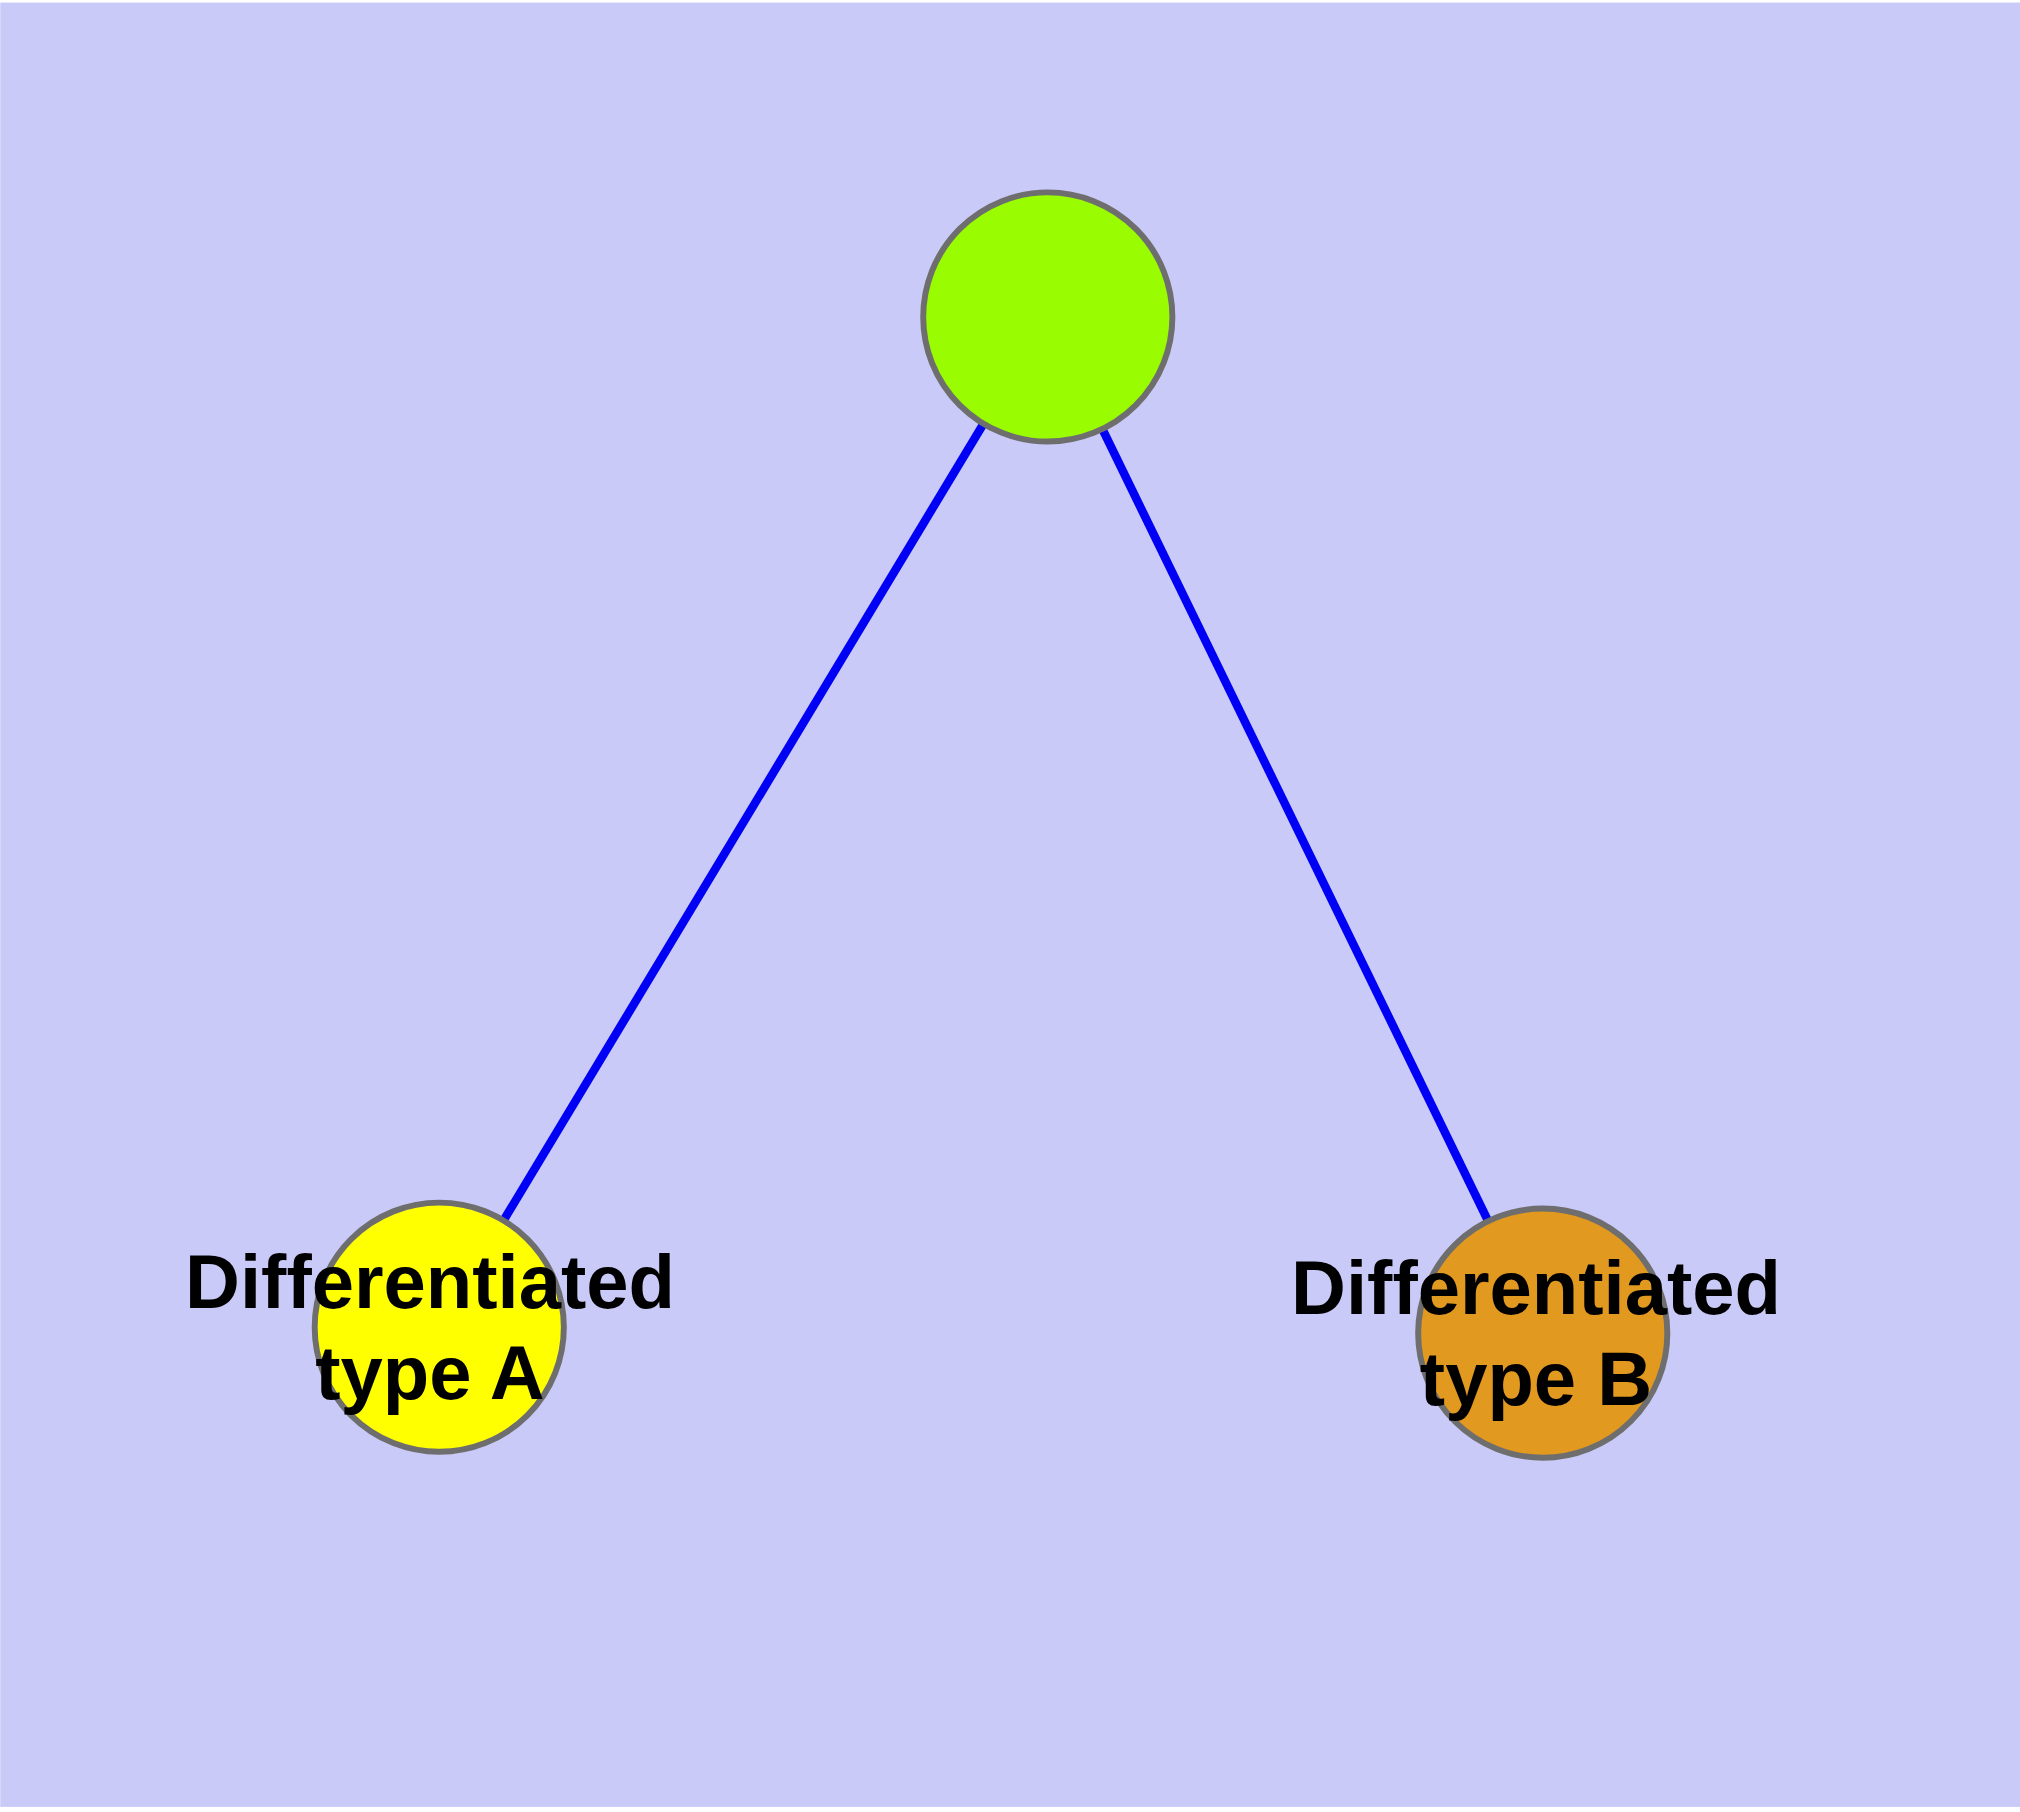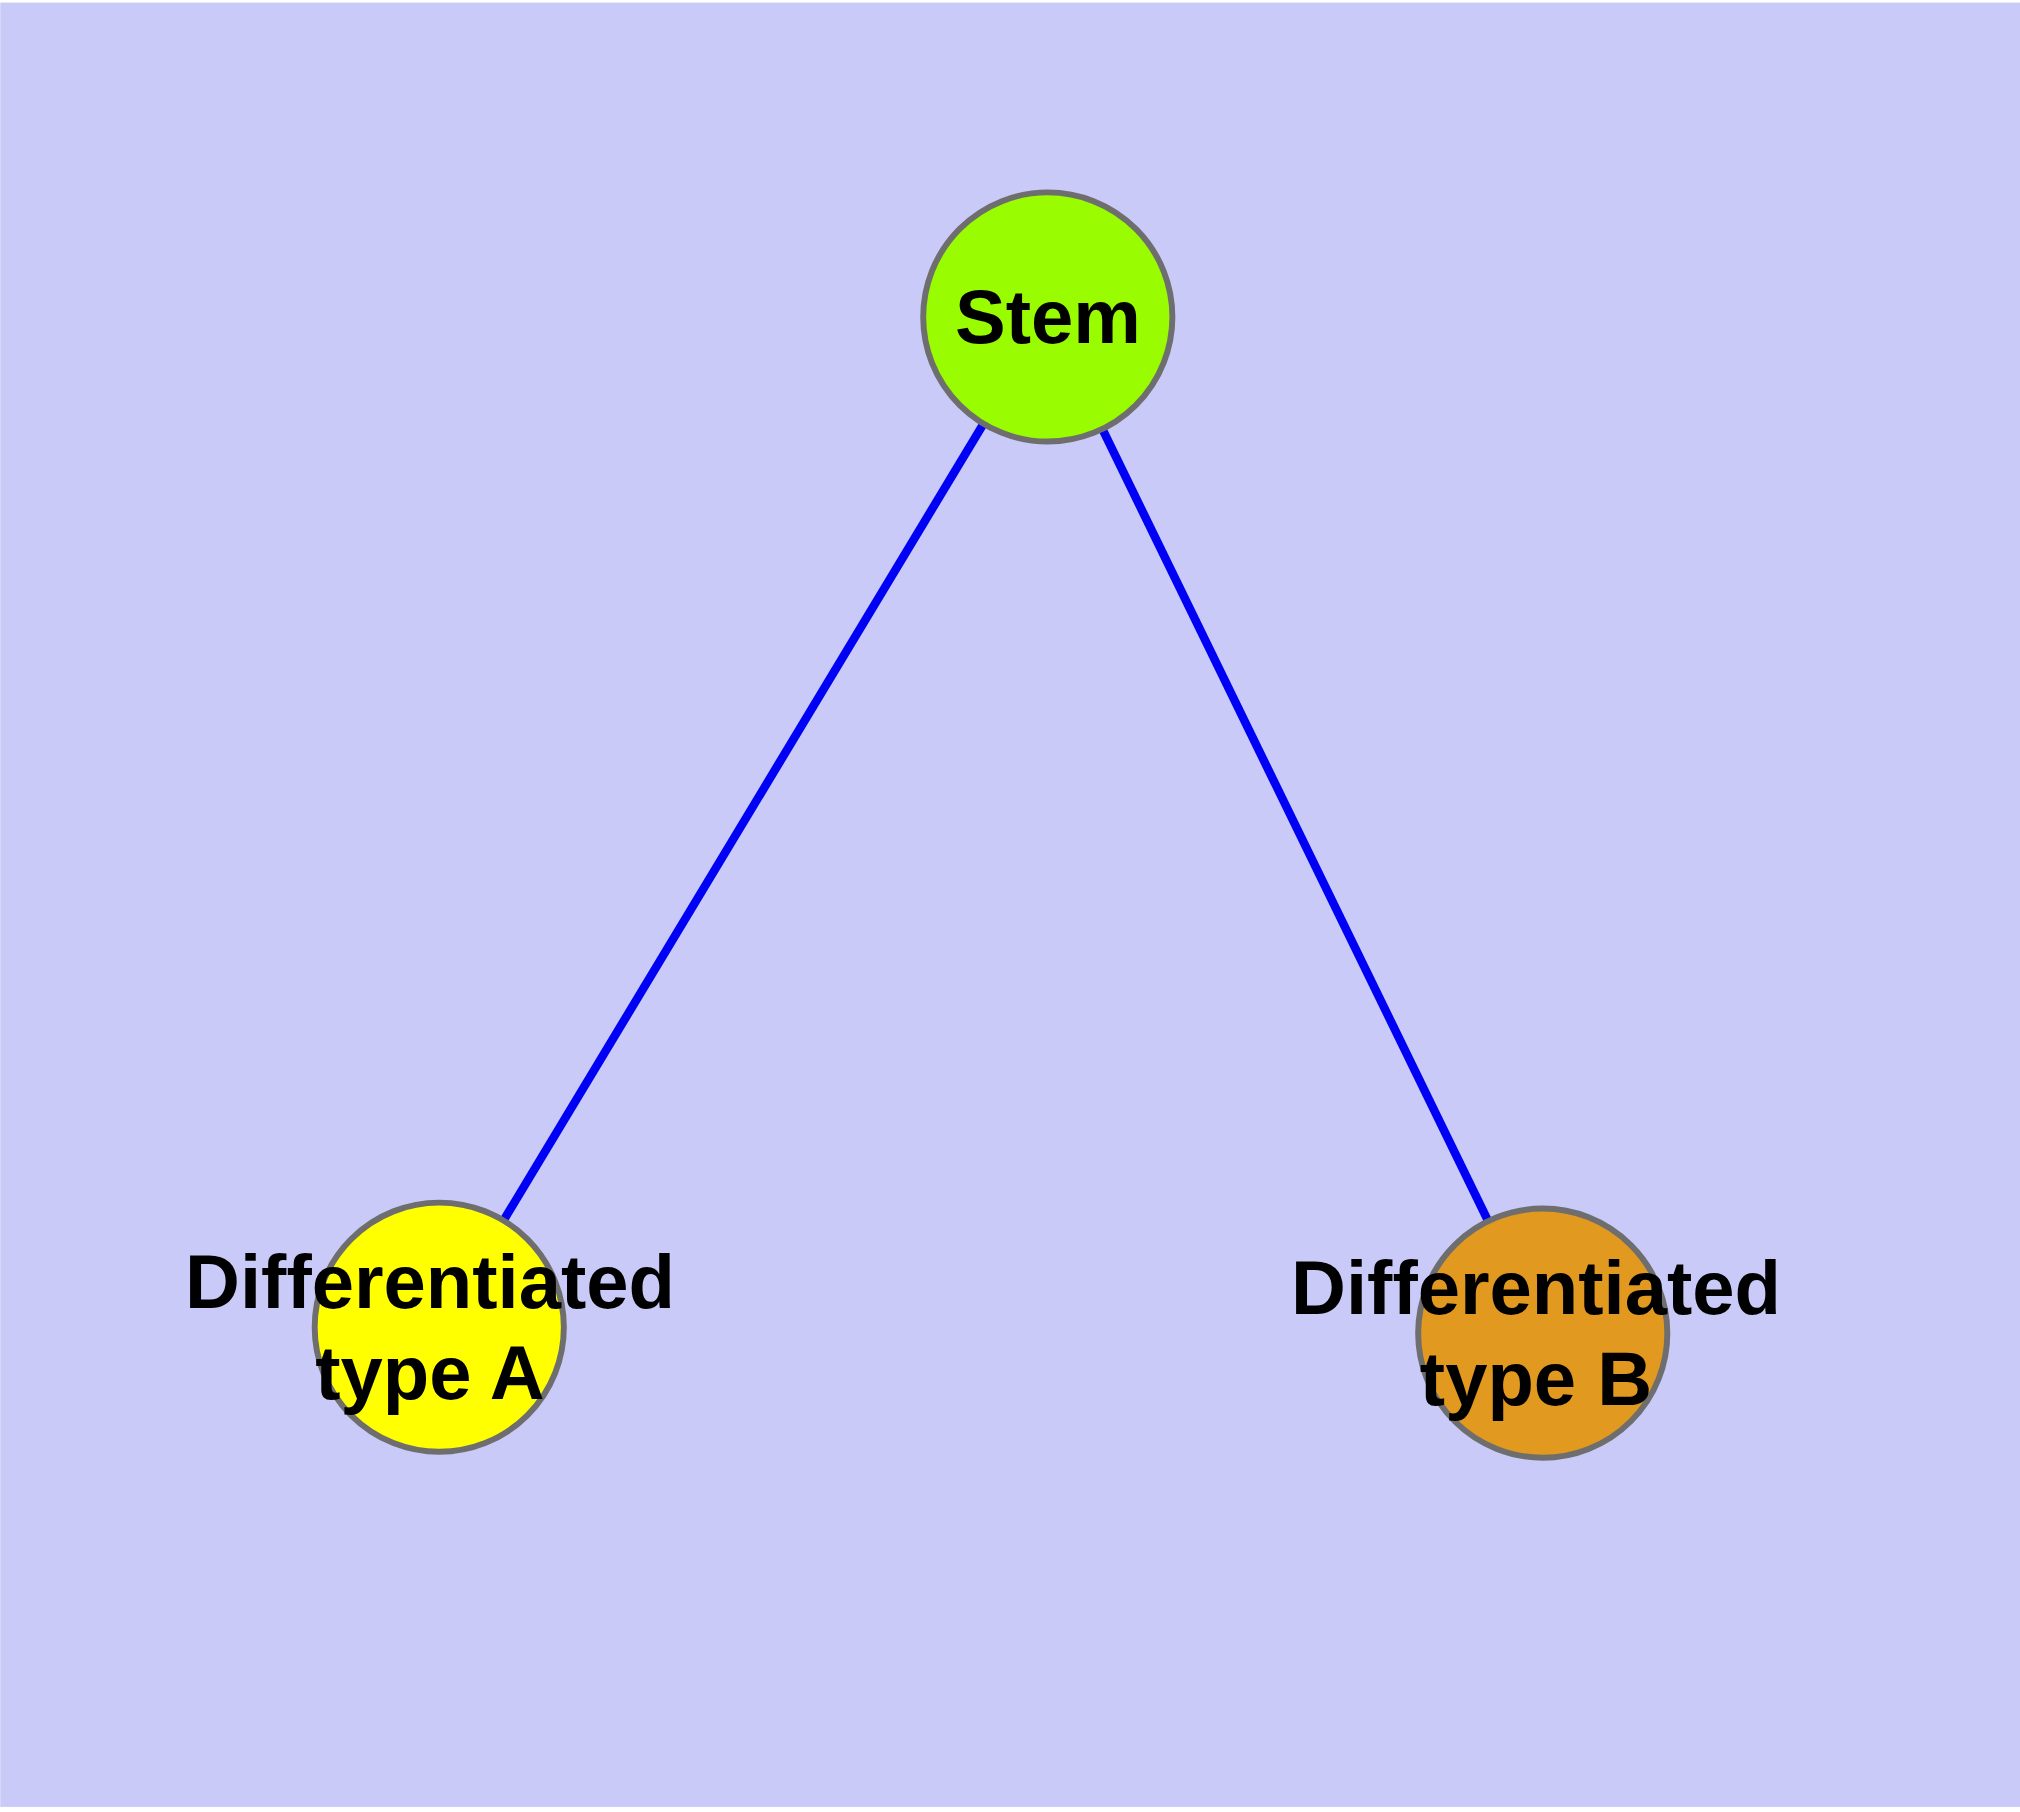--- a/index.html
+++ b/index.html
@@ -54,21 +54,20 @@
     <rect x="0" y="3" width="2384" height="2129" fill="#CACAF8"></rect>
 
     <line class="edge" x1="1236" y1="374" x2="518" y2="1566" stroke="#0000F5"></line>
     <line class="edge" x1="1236" y1="374" x2="1820" y2="1573" stroke="#0000F5"></line>
 
     <circle class="node" cx="1236" cy="374" r="147" fill="#99FC00" stroke="#6E6E6E"></circle>
     <circle class="node" cx="518" cy="1566" r="147" fill="#FFFF00" stroke="#6E6E6E"></circle>
     <circle class="node" cx="1820" cy="1573" r="147" fill="#E2991F" stroke="#6E6E6E"></circle>
   </svg>
 
-  <div class="node-label" style="left: 1048px; top: 317px;">Stem</div>
 
   <div class="node-label" style="left: 430px; top: 1327px;">Differentiated
 type A</div>
 
   <div class="node-label" style="left: 1536px; top: 1333px;">Differentiated
 type B</div>
 
 </div>
 
 

